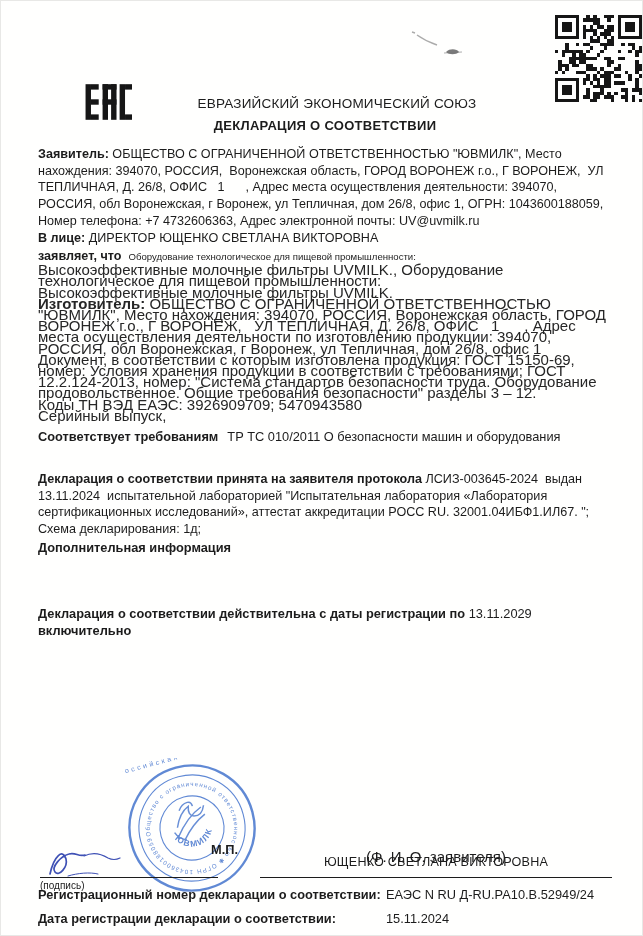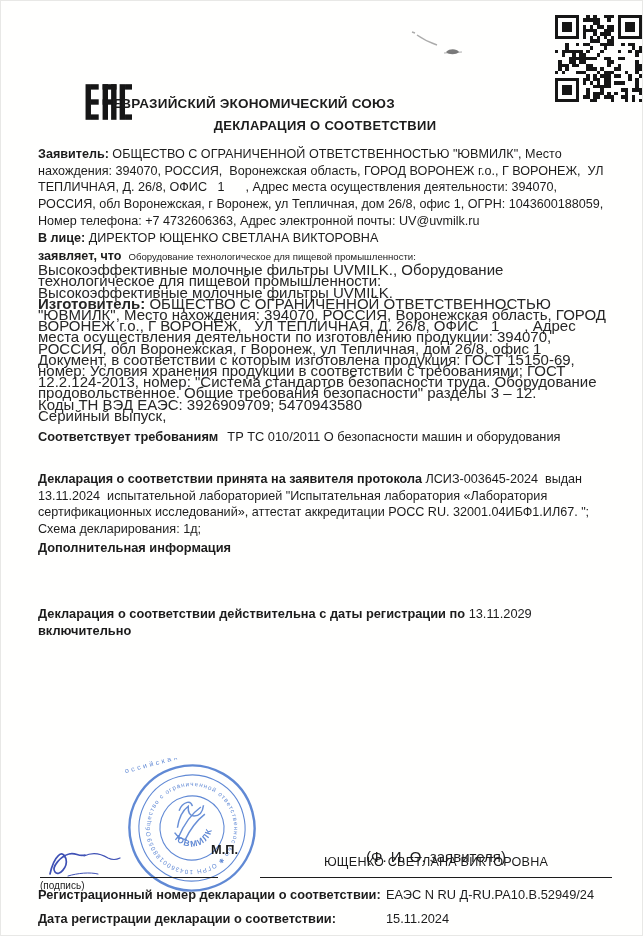--- a/index.html
+++ b/index.html
@@ -9,21 +9,21 @@
     position: relative;
     width: 643px; height: 936px;
     background: #fffffe;
     overflow: hidden;
     box-shadow: inset 0 0 0 1px #e8e8e6;
   }
   
   .eac { position: absolute; left: 84px; top: 77px; width: 48px; height: 50px; }
   .union-title {
     position: absolute; left: 112px; top: 96px; width: 450px;
-    text-align: left; font-weight: bold; font-size: 13.5px; letter-spacing: .2px;
+    text-align: center; font-weight: normal; font-size: 13.5px; letter-spacing: .2px;
   }
   .doc-title {
     position: absolute; left: 100px; top: 118px; width: 450px;
     text-align: center; font-weight: bold; font-size: 13px; letter-spacing: .3px;
   }
   .qr { position: absolute; left: 555px; top: 13px; width: 87px; height: 91px; }
   .qr svg { width: 100%; height: 100%; shape-rendering: crispEdges; }
   .smudge { position: absolute; left: 400px; top: 22px; width: 80px; height: 45px; }
 
   

